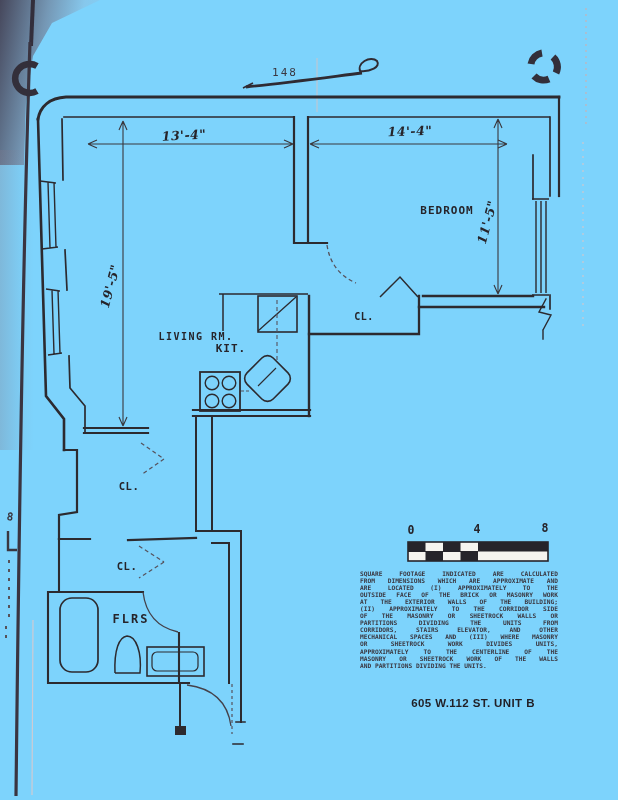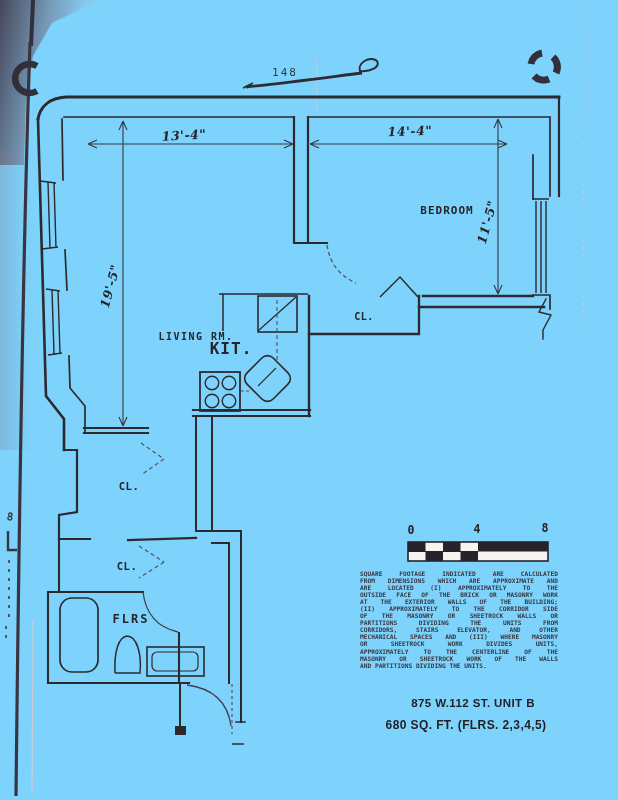--- a/index.html
+++ b/index.html
@@ -156,21 +156,21 @@
       <rect x="460.5" y="551.5" width="17.5" height="9.5" fill="#26242a"></rect>
       <path d="M408,551.5 L478,551.5" stroke="#26242a" stroke-width="1"></path>
     </g>
   </svg>
 
   <div class="lbl pagenum" style="left:285px;top:72px;">148</div>
   <div class="lbl marg8" style="left:10px;top:517px;transform:translate(-50%,-50%) rotate(8deg);">8</div>
 
   <div class="lbl room" style="left:196px;top:288px;font-size:10px;letter-spacing:1.5px;margin-top:48px;">LIVING RM.</div>
   <div class="lbl room" style="left:447px;top:210px;font-size:11px;letter-spacing:1px;">BEDROOM</div>
-  <div class="lbl room" style="left:231px;top:348px;font-size:16px;letter-spacing:1px;">KIT.</div>
+  <div class="lbl room" style="left:231px;top:348px;font-size:11px;letter-spacing:1px;">KIT.</div>
   <div class="lbl room" style="left:364px;top:316px;font-size:10px;letter-spacing:.5px;">CL.</div>
   <div class="lbl room" style="left:129px;top:486px;font-size:10.5px;letter-spacing:.5px;">CL.</div>
   <div class="lbl room" style="left:127px;top:566px;font-size:10.5px;letter-spacing:.5px;">CL.</div>
   <div class="lbl room" style="left:131px;top:619px;font-size:12px;letter-spacing:2px;">FLRS</div>
 
   <div class="lbl dim" style="left:184px;top:135px;transform:translate(-50%,-50%) rotate(-3deg);">13'-4"</div>
   <div class="lbl dim" style="left:410px;top:131px;transform:translate(-50%,-50%) rotate(-2deg);">14'-4"</div>
   <div class="lbl dim" style="left:110px;top:286px;transform:translate(-50%,-50%) rotate(-75deg);">19'-5"</div>
   <div class="lbl dim" style="left:487px;top:222px;transform:translate(-50%,-50%) rotate(-75deg);">11'-5"</div>
 
@@ -188,16 +188,15 @@
     <div>OF THE MASONRY OR SHEETROCK WALLS OR</div>
     <div>PARTITIONS DIVIDING THE UNITS FROM</div>
     <div>CORRIDORS, STAIRS ELEVATOR, AND OTHER</div>
     <div>MECHANICAL SPACES AND (III) WHERE MASONRY</div>
     <div>OR SHEETROCK WORK DIVIDES UNITS,</div>
     <div>APPROXIMATELY TO THE CENTERLINE OF THE</div>
     <div>MASONRY OR SHEETROCK WORK OF THE WALLS</div>
     <div>AND PARTITIONS DIVIDING THE UNITS.</div>
   </div>
 
-  <div class="lbl addr" style="left:473px;top:703px;font-size:11.5px;">875 W.112 ST. UNIT B</div>
-  <div class="lbl addr" style="left:466px;top:725px;font-size:12px;">680 SQ. FT. (FLRS. 2,3,4,5)</div>
+  <div class="lbl addr" style="left:473px;top:703px;font-size:11.5px;">605 W.112 ST. UNIT B</div>
 
 </div>
 
 </body></html>

